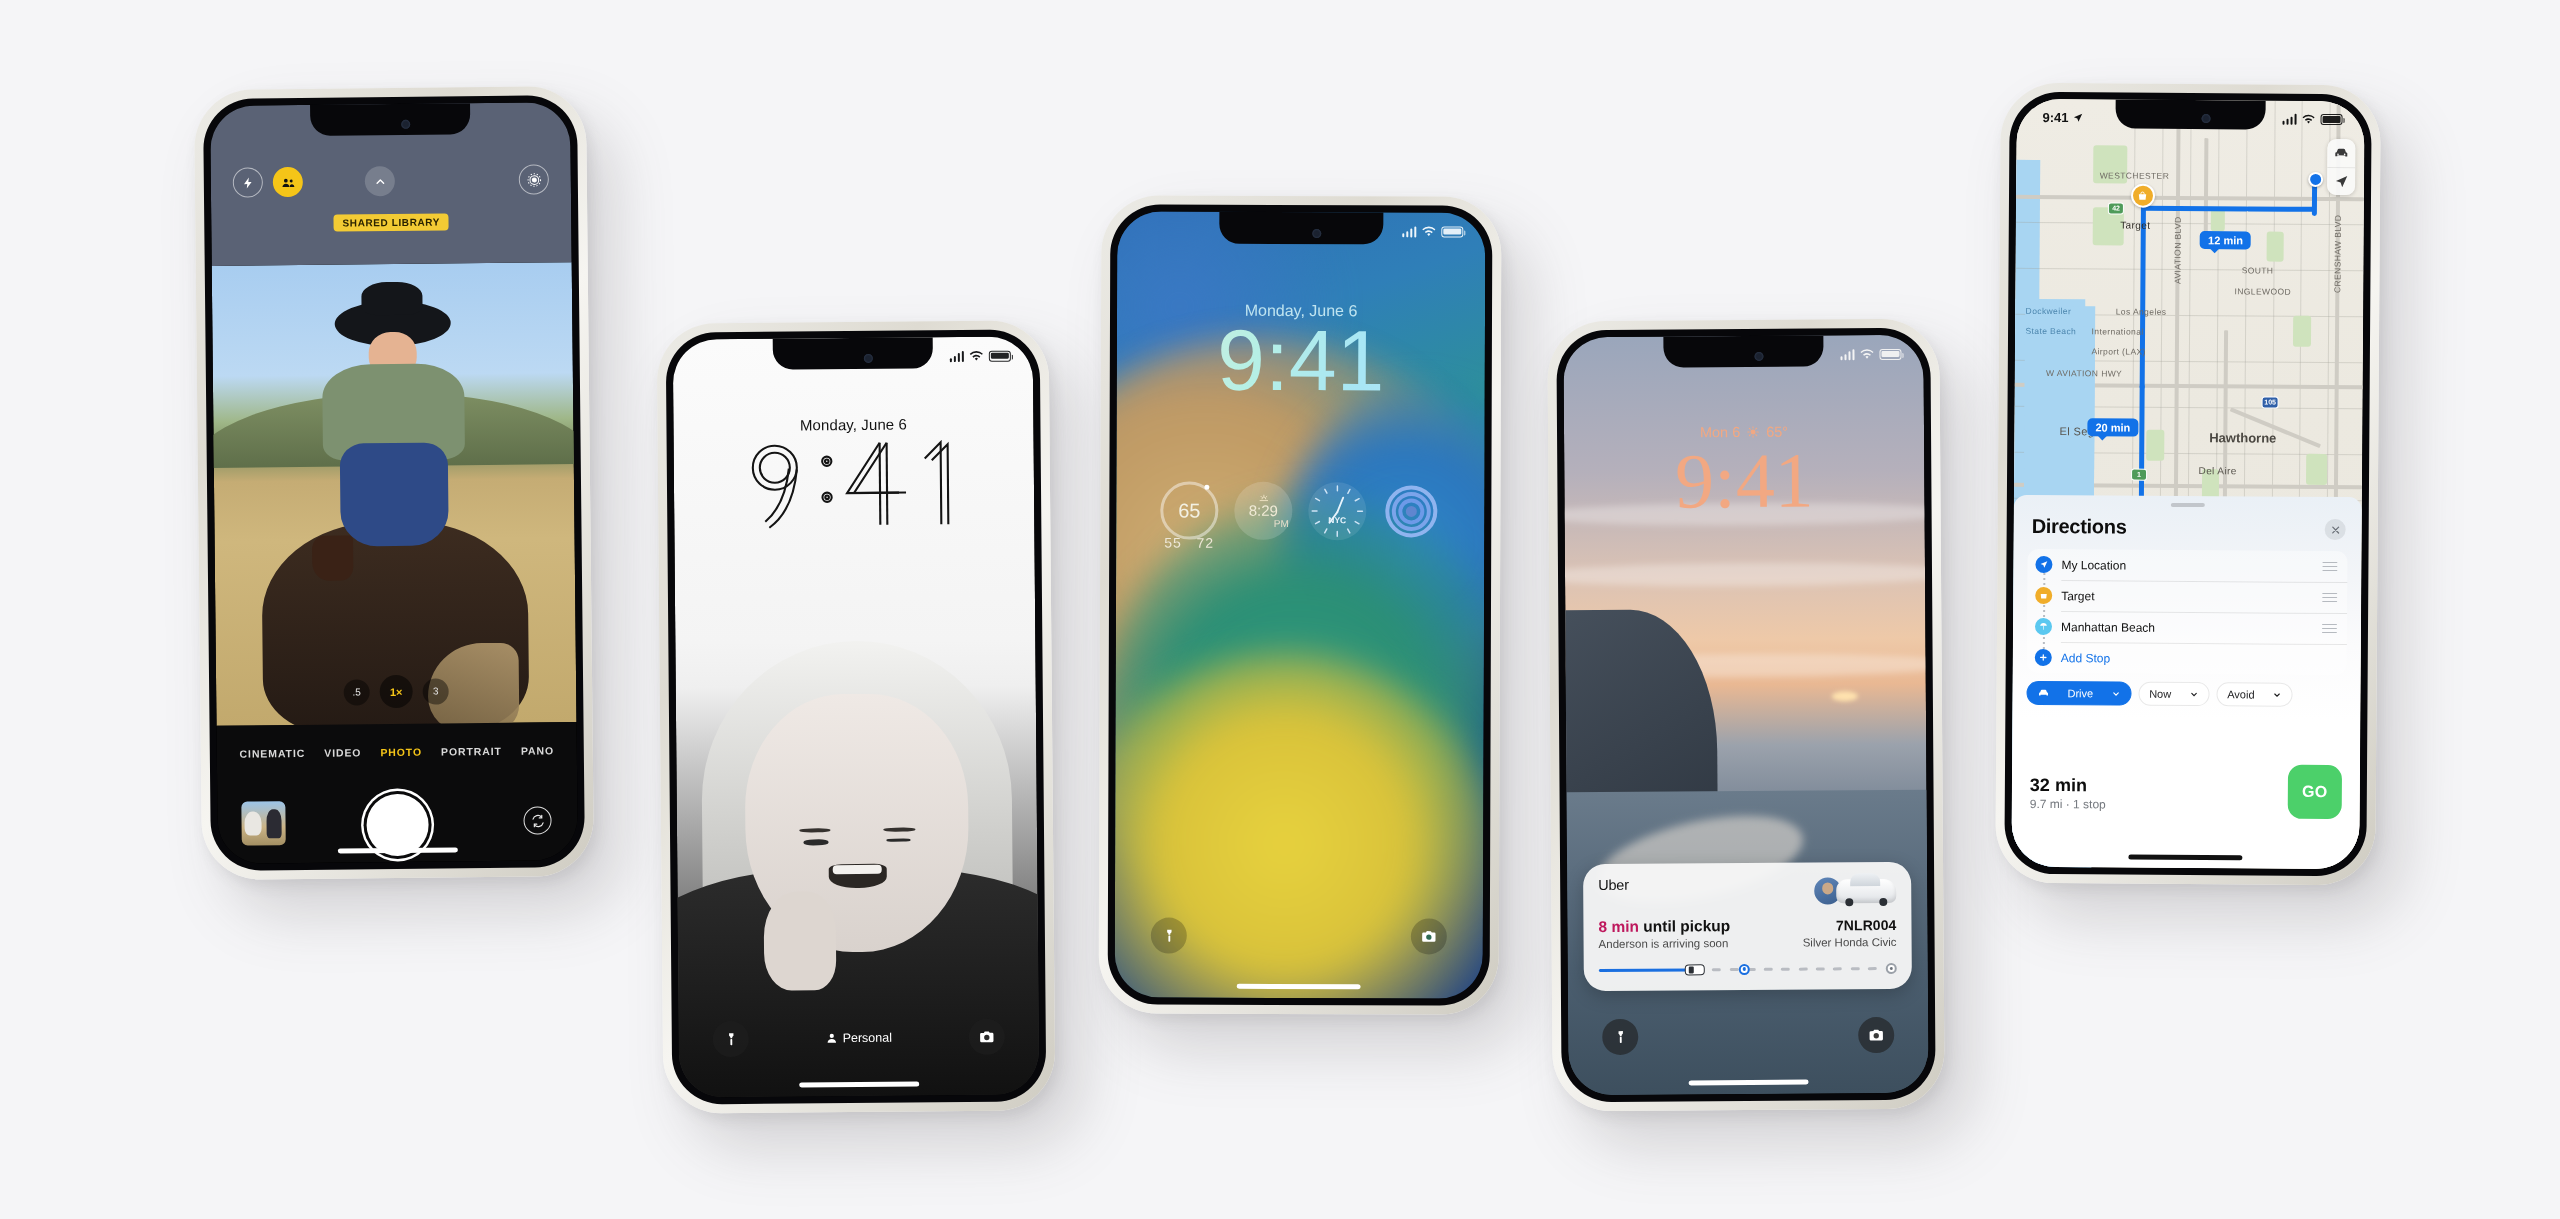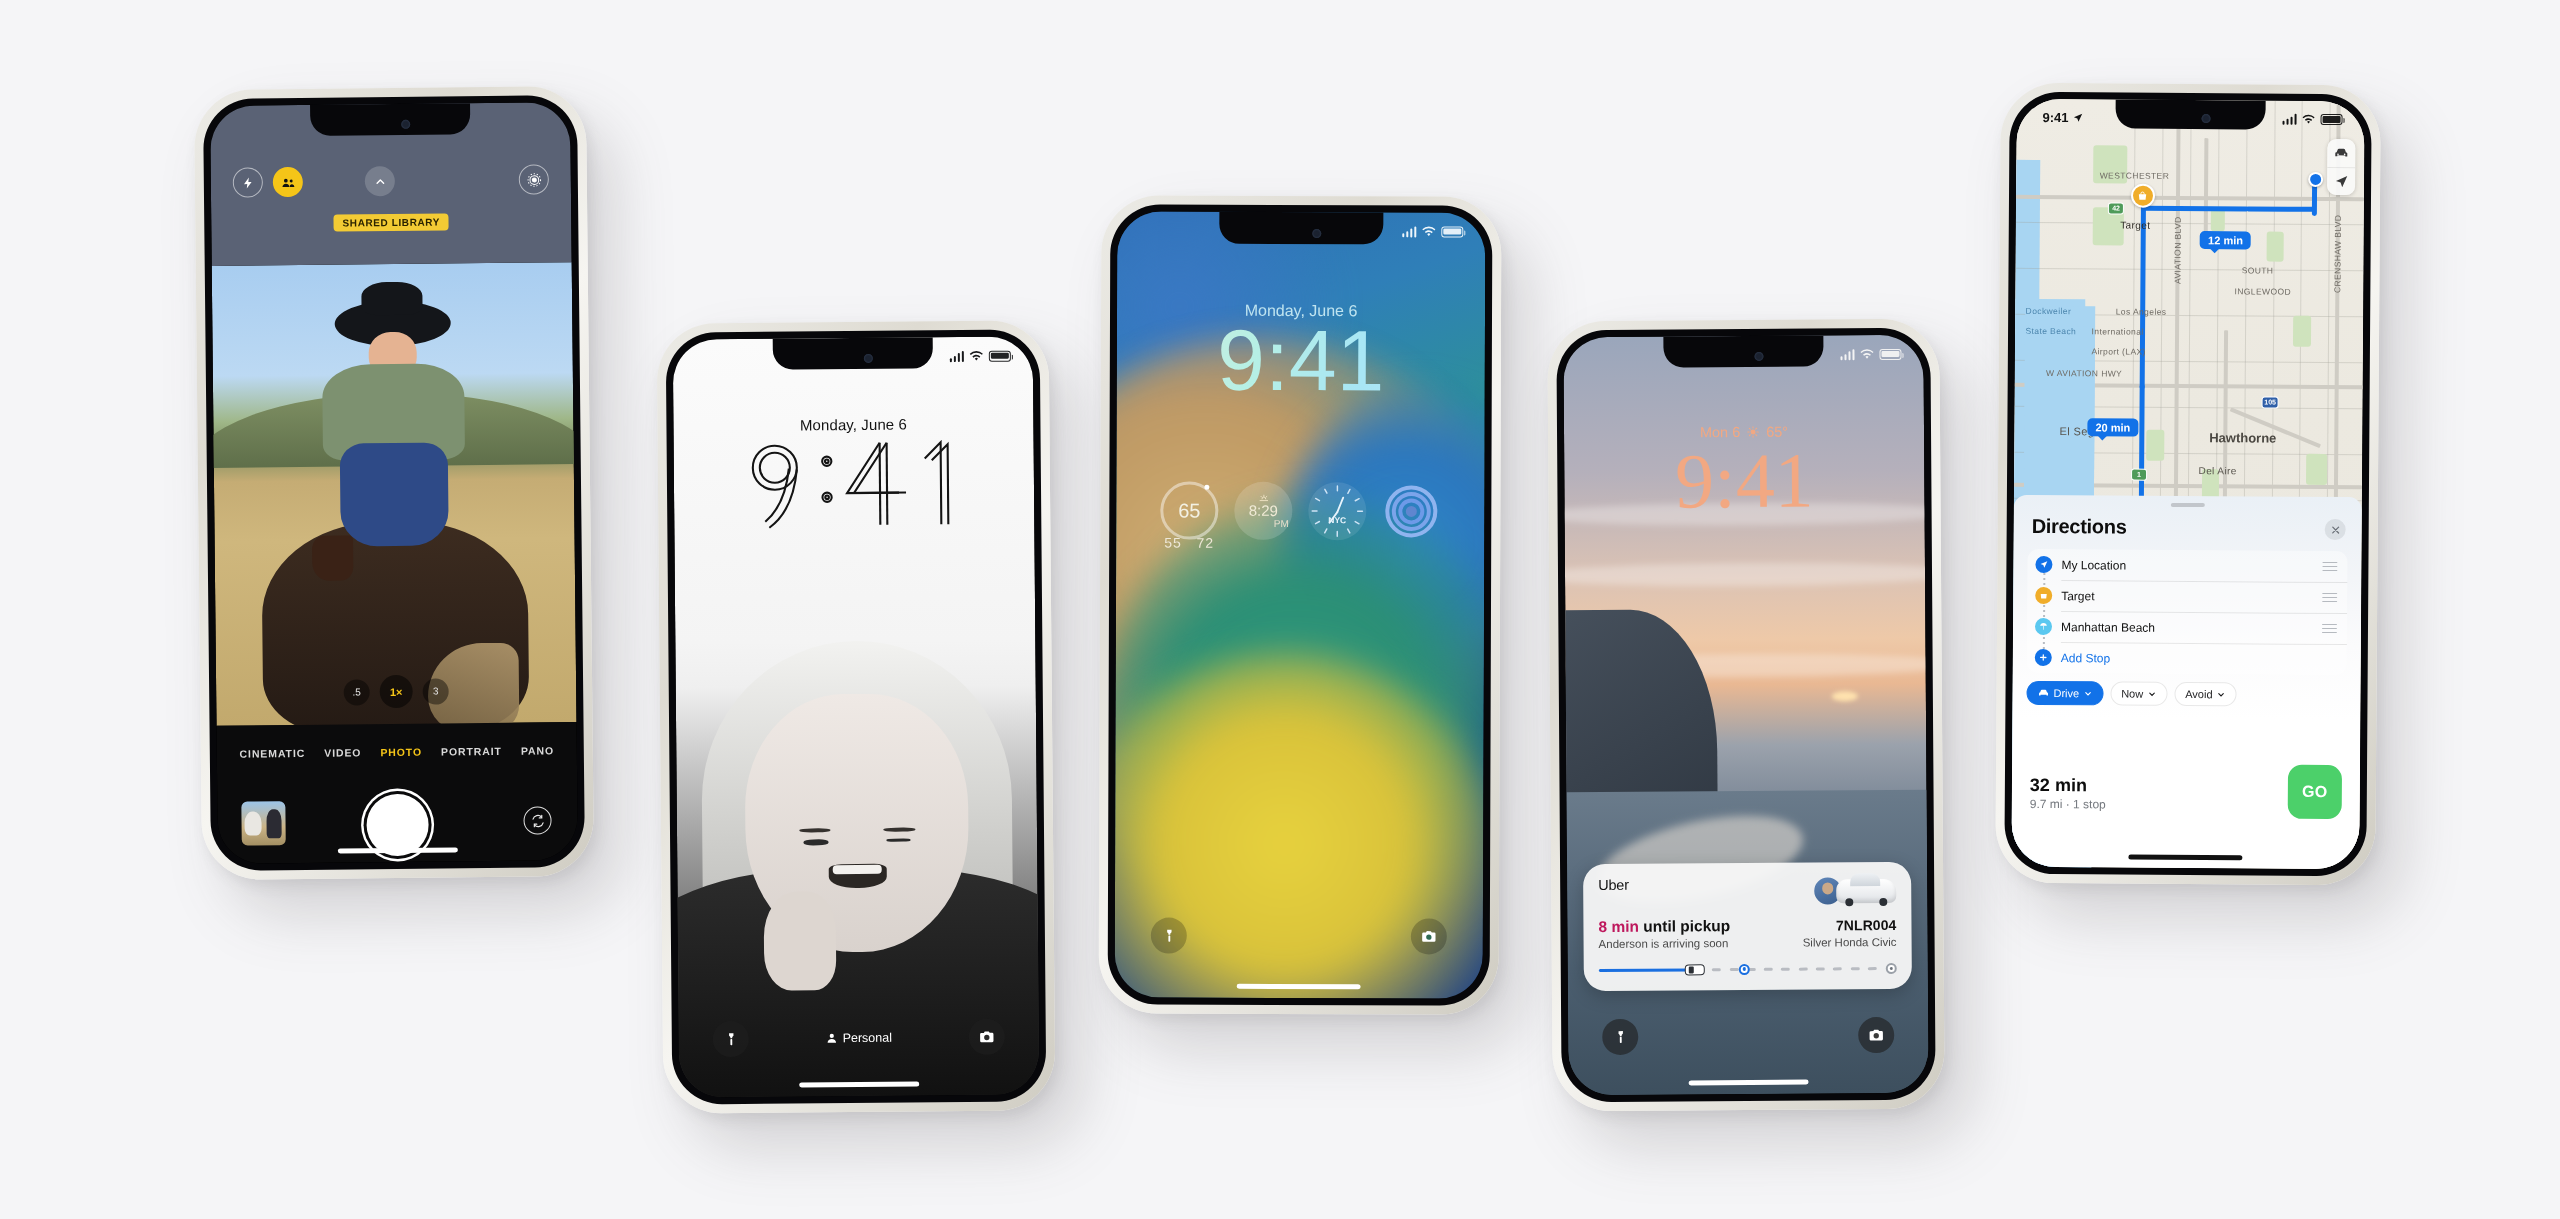--- a/index.html
+++ b/index.html
@@ -345,21 +345,21 @@
   .stop-ic.tgt{background:#f0ad2a;}
   .stop-ic.beach{background:#5bc8f0;}
   .stop-ic.add{background:#1272e8;font-size:13px;font-weight:bold;line-height:0;}
   .stop-txt{font-size:12px;color:#111;}
   .stop-txt.link{color:#1272e8;}
   .handle-lines{margin-left:auto;display:flex;flex-direction:column;gap:2.5px;}
   .handle-lines i{width:15px;height:1.6px;background:#b6bac0;border-radius:1px;display:block;}
   .dotted{position:absolute;left:16px;width:1.6px;background:
     repeating-linear-gradient(180deg,#b8bcc2 0 2px, transparent 2px 5px);}
   .filters{position:absolute;left:14px;top:186px;display:flex;gap:7px;align-items:center;}
-  .chip{display:flex;align-items:center;gap:4px;font-size:11px;padding:5px 10px;
+  .chip{display:flex;align-items:center;gap:18px;font-size:11px;padding:5px 10px;
     border-radius:14px;background:#fff;border:1px solid rgba(0,0,0,.09);color:#1c1c1e;}
   .chip.primary{background:#1272e8;color:#fff;border-color:#1272e8;}
   .route-summary{position:absolute;left:18px;bottom:56px;}
   .rs-time{font-size:18px;font-weight:bold;color:#0d0d0d;}
   .rs-meta{font-size:12px;color:#74787e;margin-top:1px;}
   .go-btn{position:absolute;right:18px;bottom:50px;width:54px;height:54px;border-radius:14px;
     background:#4cd06a;display:flex;align-items:center;justify-content:center;
     color:#fff;font-size:16px;font-weight:bold;letter-spacing:.3px;}
 </style>
 </head>

